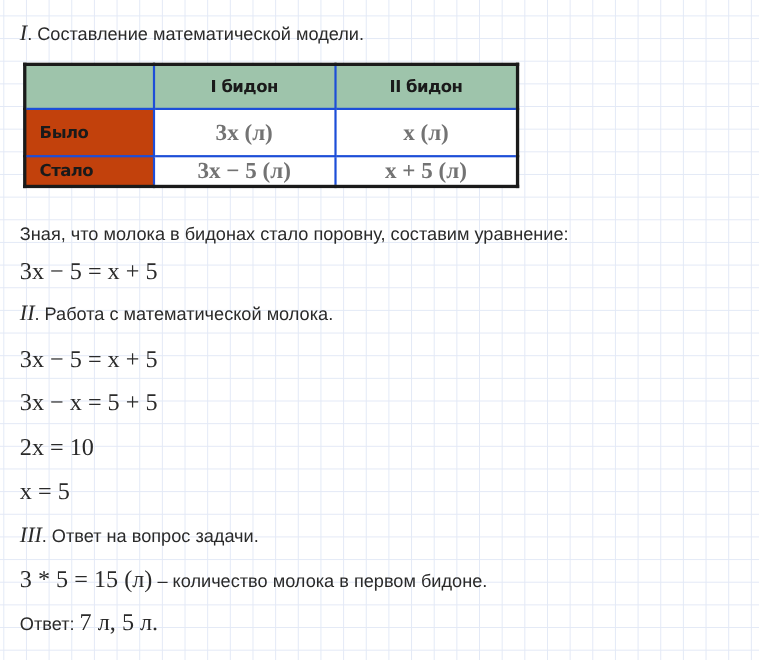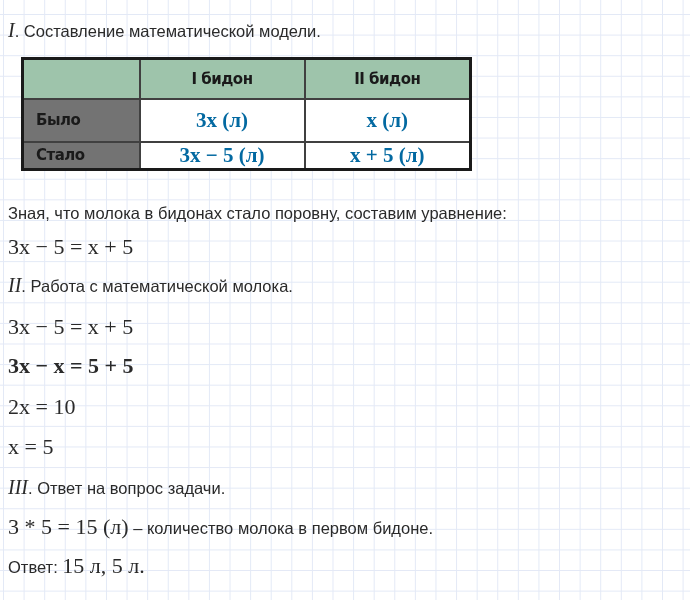--- a/index.html
+++ b/index.html
@@ -15,21 +15,21 @@
       background-image:
         linear-gradient(to right, #e3e9f6 1px, transparent 1px),
         linear-gradient(to bottom, #e3e9f6 1px, transparent 1px);
       background-size: 20.6px 20.6px;
       background-position: 3px 14px;
       font-family: "Liberation Sans", sans-serif;
       color: #2a2a2a;
     }
     .line {
       position: absolute;
-      left: 8px;
+      left: 18px;
       font-size: 16.5px;
       white-space: nowrap;
       line-height: 20px;
     }
     .roman {
       font-family: "Liberation Serif", serif;
       font-style: italic;
       font-size: 20px;
     }
     .math {
@@ -37,49 +37,49 @@
       font-size: 22px;
     }
     table.model {
       position: absolute;
       left: 21px;
       top: 57px;
       border-collapse: collapse;
       border: 3px solid #1a1a1a;
     }
     table.model td, table.model th {
-      border: 2px solid #404040;
+      border: 2px solid #1d4ed8;
       padding: 0;
       text-align: center;
       vertical-align: middle;
     }
     .hdr {
       background: #9ec4ab;
       font-family: "DejaVu Sans", sans-serif;
       font-weight: bold;
       font-size: 15px;
       color: #1a1a1a;
       letter-spacing: -0.5px;
     }
     .rowlbl {
-      background: #737373;
+      background: #c2410c;
       font-family: "DejaVu Sans", sans-serif;
       font-weight: bold;
       font-size: 15px;
       color: #1a1a1a;
       text-align: left !important;
       padding-left: 12px !important;
       letter-spacing: -0.5px;
     }
     .cell {
       background: #ffffff;
       font-family: "Liberation Serif", serif;
       font-weight: bold;
       font-size: 21px;
-      color: #0369a1;
+      color: #737373;
     }
     col.c0 { width: 117px; }
     col.c1 { width: 165px; }
     col.c2 { width: 166px; }
     tr.r0 { height: 40px; }
     tr.r1 { height: 43px; }
     tr.r2 { height: 24px; }
   </style>
 </head>
 <body>
@@ -115,27 +115,27 @@
 
 <div class="line" style="top:203px;text-align:center;">Зная, что молока в бидонах стало поровну, составим уравнение:</div>
 
 <div class="line math" style="top:237px;">3x − 5 = x + 5</div>
 
 <div class="line" style="top:275px;">
   <span class="roman">II</span><span>. Работа с математической молока.</span>
 </div>
 
 <div class="line math" style="top:317px;">3x − 5 = x + 5</div>
-<div class="line math" style="top:356px;font-weight:bold;">3x − x = 5 + 5</div>
+<div class="line math" style="top:356px;">3x − x = 5 + 5</div>
 <div class="line math" style="top:397px;text-align:right;">2x = 10</div>
 <div class="line math" style="top:437px;">x = 5</div>
 
 <div class="line" style="top:477px;">
   <span class="roman">III</span><span>. Ответ на вопрос задачи.</span>
 </div>
 
 <div class="line" style="top:517px;">
   <span class="math">3 * 5 = 15 (л)</span><span> – количество молока в первом бидоне.</span>
 </div>
 
 <div class="line" style="top:556px;">
-  <span>Ответ: </span><span class="math">15 л, 5 л.</span>
+  <span>Ответ: </span><span class="math">7 л, 5 л.</span>
 </div>
 
 </body></html>

